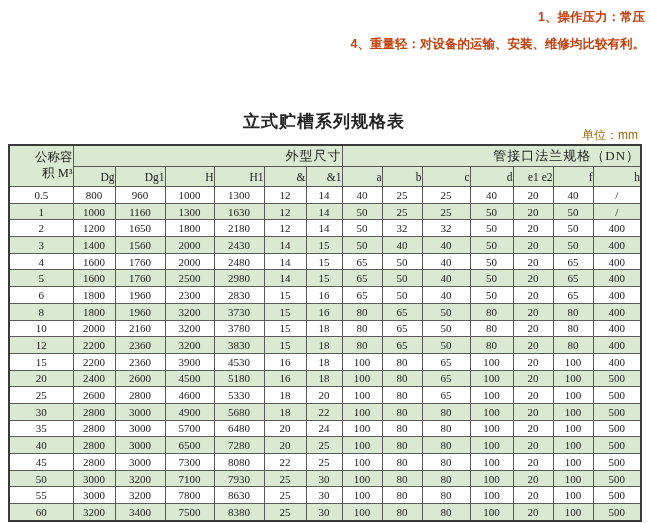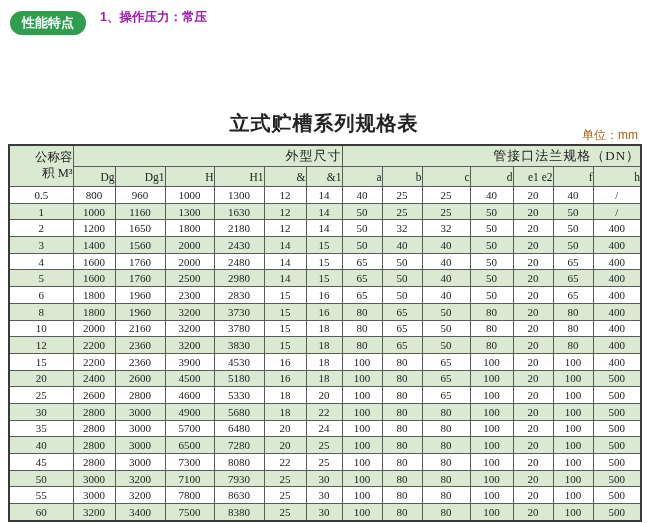--- a/index.html
+++ b/index.html
@@ -12,28 +12,28 @@
   .features{position:absolute;top:10px;left:10px;right:4px;}
   .features-row{display:flex;align-items:flex-start;}
   .badge{
     display:inline-block;background:#2d9f4e;color:#fff;
     font-size:13px;font-weight:bold;line-height:1;
     padding:5px 12px 6px;border-radius:12px;white-space:nowrap;
     margin-right:14px;margin-top:1px;
   }
   .feature-list{flex:1;}
   .feature-item{
-    font-size:12.5px;font-weight:600;color:#a21caf;
-    line-height:1.2;margin-bottom:12px;white-space:nowrap;
+    font-size:12.5px;font-weight:600;color:#c2410c;
+    line-height:1.2;margin-bottom:12px;white-space:nowrap;text-align:right;
   }
   
   .title-row{position:absolute;top:110px;left:8px;width:632px;height:32px;}
   .table-title{
     position:absolute;left:0;right:0;text-align:center;
-    font-size:20px;font-weight:bold;color:#222;letter-spacing:1px;
+    font-size:17px;font-weight:bold;color:#222;letter-spacing:1px;
   }
   .unit-label{
     position:absolute;right:2px;bottom:-2px;
     font-size:12px;font-weight:400;color:#a16207;
   }
   
   .spec-table-wrap{position:absolute;top:144px;left:8px;}
   table.spec{
     border-collapse:collapse;table-layout:fixed;width:632px;
     font-family:"Liberation Serif","DejaVu Serif",serif;
@@ -52,23 +52,23 @@
   th.capacity-head{font-size:12.5px;line-height:1.25;}
   table.spec tbody td{font-size:11px;height:15.7px;}
   table.spec tbody tr.green td{background:#d9e9d2;}
   table.spec tbody tr.white td{background:#ffffff;}
 </style>
 </head>
 <body>
 
 <div class="features">
   <div class="features-row">
-    <span class="badge">性能特点</span>
     <div class="feature-list">
       <div class="feature-item">1、操作压力：常压</div>
+      <div class="feature-item">4、重量轻：对设备的运输、安装、维修均比较有利。</div>
     </div>
   </div>
 </div>
 
 <div class="title-row">
   <div class="table-title">立式贮槽系列规格表</div>
   <div class="unit-label">单位：mm</div>
 </div>
 
 <div class="spec-table-wrap">

